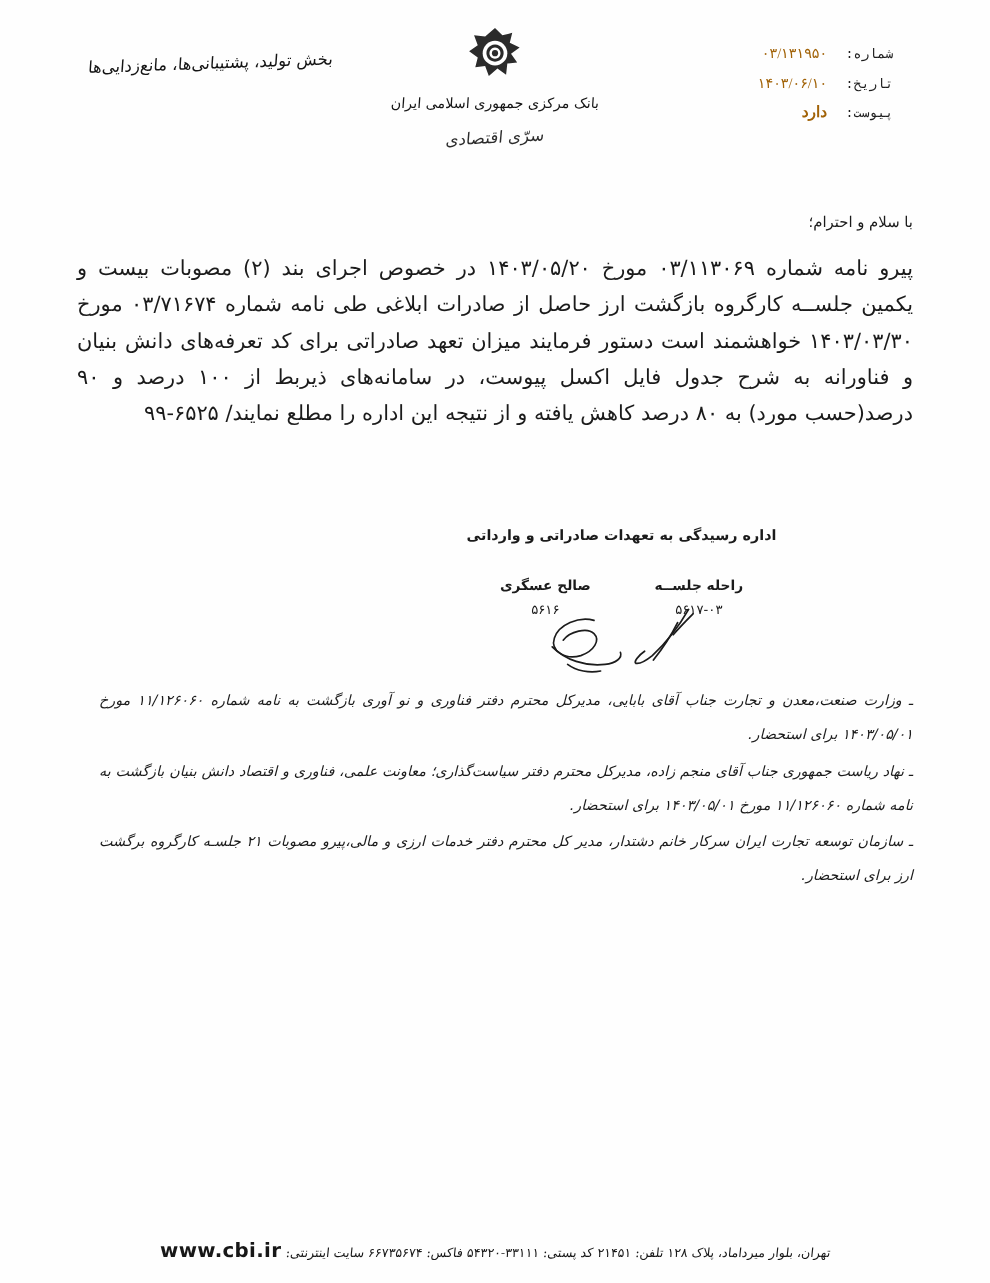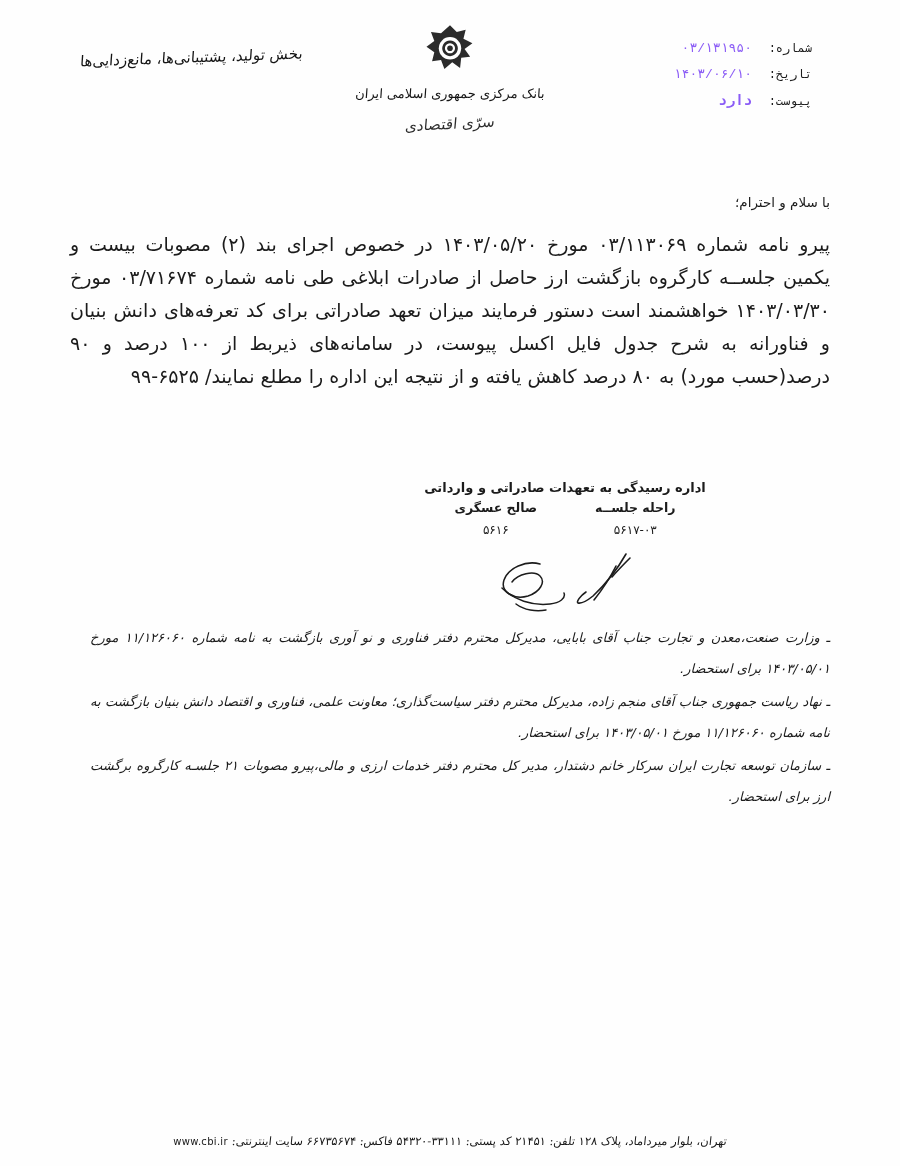--- a/index.html
+++ b/index.html
@@ -50,22 +50,22 @@
   .meta-label {
     width: 48px;
     text-align: right;
     font-size: 12px;
     color: #1d1d1d;
     font-family: Liberation Mono, monospace;
   }
   .meta-value {
     font-size: 13px;
     letter-spacing: 0.4px;
-    color: #8b5cf6;
-    font-family: Liberation Mono, monospace;
+    color: #a16207;
+    font-family: Liberation Serif, serif;
   }
   .meta-value.bold {
     font-weight: bold;
     font-size: 14px;
   }
 
   .emblem-wrap {
     position: absolute;
     top: 0;
     left: 50%;
@@ -145,21 +145,21 @@
     position: absolute;
     top: 480px;
     right: 170px;
     width: 330px;
     direction: rtl;
     text-align: center;
   }
   .sign-dept {
     font-size: 13px;
     font-weight: bold;
-    margin-bottom: 2px;
+    margin-bottom: 26px;
   }
   .sign-names {
     display: flex;
     justify-content: center;
     gap: 58px;
   }
   .sign-person {
     text-align: center;
     font-size: 12.5px;
     line-height: 22px;
@@ -205,22 +205,22 @@
     right: 0;
     text-align: center;
     direction: rtl;
     font-size: 11.5px;
     font-family: "DejaVu Serif", "Liberation Serif", serif;
     color: #171717;
     letter-spacing: 0.2px;
   }
   .footer .web {
     font-family: "DejaVu Sans", sans-serif;
-    font-weight: normal;
-    font-size: 10px;
+    font-weight: bold;
+    font-size: 18px;
     letter-spacing: 0.3px;
   }
   .footer-line {
     display: inline-block;
     transform: skewX(-6deg);
   }
 </style>
 </head>
 <body>
 

